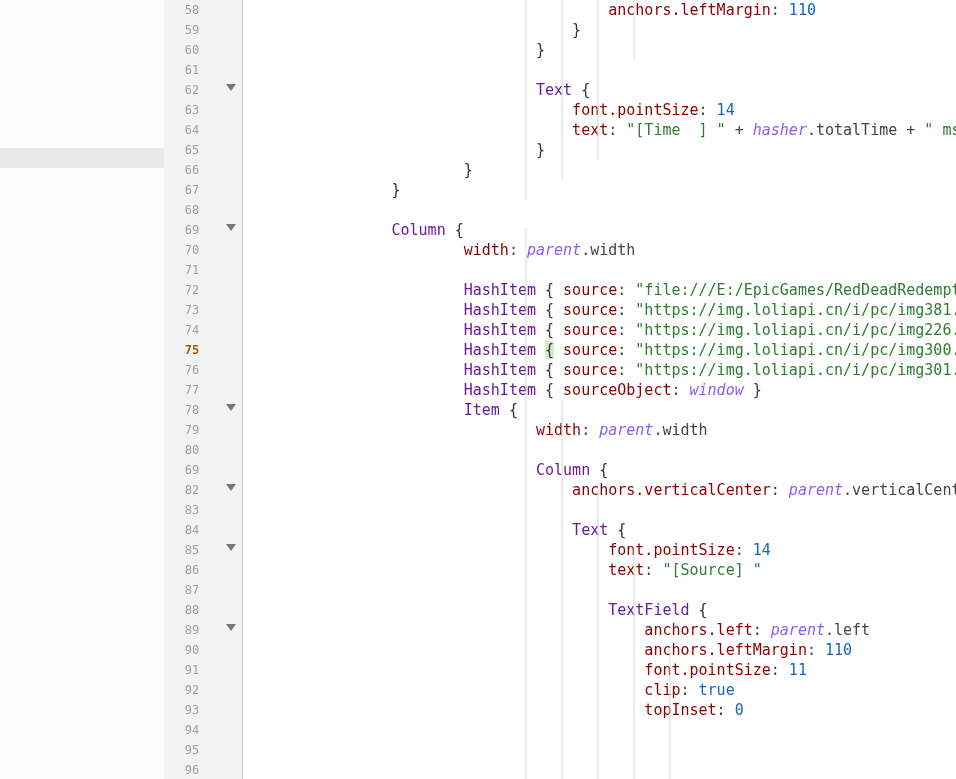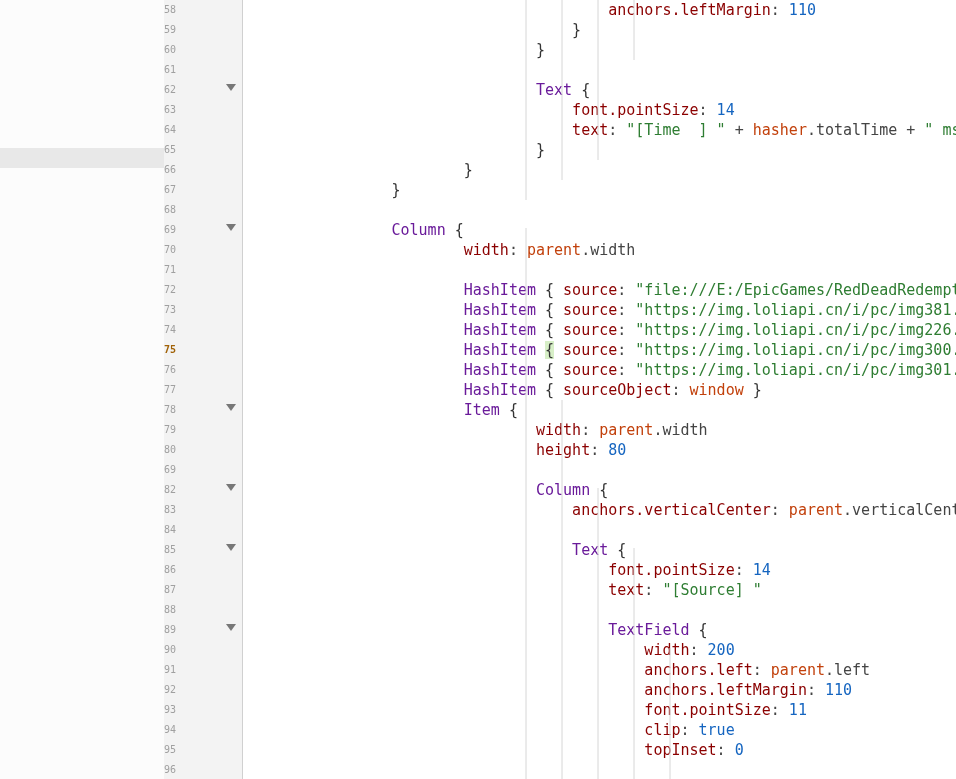--- a/index.html
+++ b/index.html
@@ -5,33 +5,33 @@
   * { margin:0; padding:0; box-sizing:border-box; }
   html,body { width:956px; height:779px; overflow:hidden; background:#fff;
               font-family:"Consolas","Menlo","DejaVu Sans Mono",monospace;
               font-size:15px; }
   .editor { display:flex; height:100%; }
   .sidebar { width:164px; background:#fcfcfc; flex:0 0 164px; position:relative; }
   .side-region { position:absolute; left:0; top:148px; width:164px; height:20px;
                  background:#e8e8e8; }
   .gutter { width:79px; background:#f3f3f3; border-right:1px solid #d0d0d0;
             flex:0 0 79px; user-select:none; position:relative; }
-  .gut-row { height:20px; line-height:20px; text-align:left;
-             padding-right:22px; color:#a0a0a0; font-size:10px; position:relative; }
+  .gut-row { height:20px; line-height:20px; text-align:center;
+             padding-right:22px; color:#a0a0a0; font-size:12px; position:relative; }
   .gut-row.cur { color:#a16207; font-weight:600; }
   .fold { position:absolute; right:6px; top:4px; width:0; height:0;
           border-left:5px solid transparent; border-right:5px solid transparent;
           border-top:7px solid #777; }
   .code { flex:1 1 auto; overflow:hidden; padding-left:4px; position:relative; }
   .ln { height:20px; line-height:20px; white-space:pre; color:#333; }
   .tk-prop { color:#8b0000; }
   .tk-kw   { color:#6a1b9a; }
   .tk-str  { color:#2e7d32; }
   .tk-num  { color:#1565c0; }
-  .tk-obj  { color:#c2410c; }
+  .tk-obj  { color:#8b5cf6; font-style:italic; }
   .tk-dot  { color:#444;margin-top:38px; }
   .tk-op   { color:#444; }
   .tk-bool { color:#1565c0; }
   .br-hl   { background:#d7efc7; }
   svg.guide { position:absolute; top:0; left:0; pointer-events:none; }
 </style>
 </head>
 <body>
 
 <div class="editor">
@@ -106,30 +106,28 @@
       <div class="ln"><span>                        </span><span class="tk-prop">width</span><span class="tk-op">: </span><span class="tk-obj">parent</span><span class="tk-dot">.width</span></div>
       <div class="ln"><span></span></div>
       <div class="ln"><span>                        </span><span class="tk-kw">HashItem</span><span> { </span><span class="tk-prop">source</span><span class="tk-op">: </span><span class="tk-str">"file:///E:/EpicGames/RedDeadRedemption2/lev</span></div>
       <div class="ln"><span>                        </span><span class="tk-kw">HashItem</span><span> { </span><span class="tk-prop">source</span><span class="tk-op">: </span><span class="tk-str">"https://img.loliapi.cn/i/pc/img381.webp"</span></div>
       <div class="ln"><span>                        </span><span class="tk-kw">HashItem</span><span> { </span><span class="tk-prop">source</span><span class="tk-op">: </span><span class="tk-str">"https://img.loliapi.cn/i/pc/img226.webp"</span></div>
       <div class="ln"><span>                        </span><span class="tk-kw">HashItem</span><span> </span><span class="br-hl">{</span><span> </span><span class="tk-prop">source</span><span class="tk-op">: </span><span class="tk-str">"https://img.loliapi.cn/i/pc/img300.webp"</span></div>
       <div class="ln"><span>                        </span><span class="tk-kw">HashItem</span><span> { </span><span class="tk-prop">source</span><span class="tk-op">: </span><span class="tk-str">"https://img.loliapi.cn/i/pc/img301.webp"</span></div>
       <div class="ln"><span>                        </span><span class="tk-kw">HashItem</span><span> { </span><span class="tk-prop">sourceObject</span><span class="tk-op">: </span><span class="tk-obj">window</span><span> }</span></div>
       <div class="ln"><span>                        </span><span class="tk-kw">Item</span><span> {</span></div>
       <div class="ln"><span>                                </span><span class="tk-prop">width</span><span class="tk-op">: </span><span class="tk-obj">parent</span><span class="tk-dot">.width</span></div>
-      <div class="ln"><span>                                </span><span class="tk-prop">height</span><span class="tk-op">: </span><span class="tk-num">80</span></div>
       <div class="ln"><span></span></div>
       <div class="ln"><span>                                </span><span class="tk-kw">Column</span><span> {</span></div>
       <div class="ln"><span>                                    </span><span class="tk-prop">anchors.verticalCenter</span><span class="tk-op">: </span><span class="tk-obj">parent</span><span class="tk-dot">.verticalCenter</span></div>
       <div class="ln"><span></span></div>
       <div class="ln"><span>                                    </span><span class="tk-kw">Text</span><span> {</span></div>
       <div class="ln"><span>                                        </span><span class="tk-prop">font.pointSize</span><span class="tk-op">: </span><span class="tk-num">14</span></div>
       <div class="ln"><span>                                        </span><span class="tk-prop">text</span><span class="tk-op">: </span><span class="tk-str">"[Source] "</span></div>
       <div class="ln"><span></span></div>
       <div class="ln"><span>                                        </span><span class="tk-kw">TextField</span><span> {</span></div>
-      <div class="ln"><span>                                            </span><span class="tk-prop">width</span><span class="tk-op">: </span><span class="tk-num">200</span></div>
       <div class="ln"><span>                                            </span><span class="tk-prop">anchors.left</span><span class="tk-op">: </span><span class="tk-obj">parent</span><span class="tk-dot">.left</span></div>
       <div class="ln"><span>                                            </span><span class="tk-prop">anchors.leftMargin</span><span class="tk-op">: </span><span class="tk-num">110</span></div>
       <div class="ln"><span>                                            </span><span class="tk-prop">font.pointSize</span><span class="tk-op">: </span><span class="tk-num">11</span></div>
       <div class="ln"><span>                                            </span><span class="tk-prop">clip</span><span class="tk-op">: </span><span class="tk-bool">true</span></div>
       <div class="ln"><span>                                            </span><span class="tk-prop">topInset</span><span class="tk-op">: </span><span class="tk-num">0</span></div>
     </div>
 </div>
 
 </body></html>

